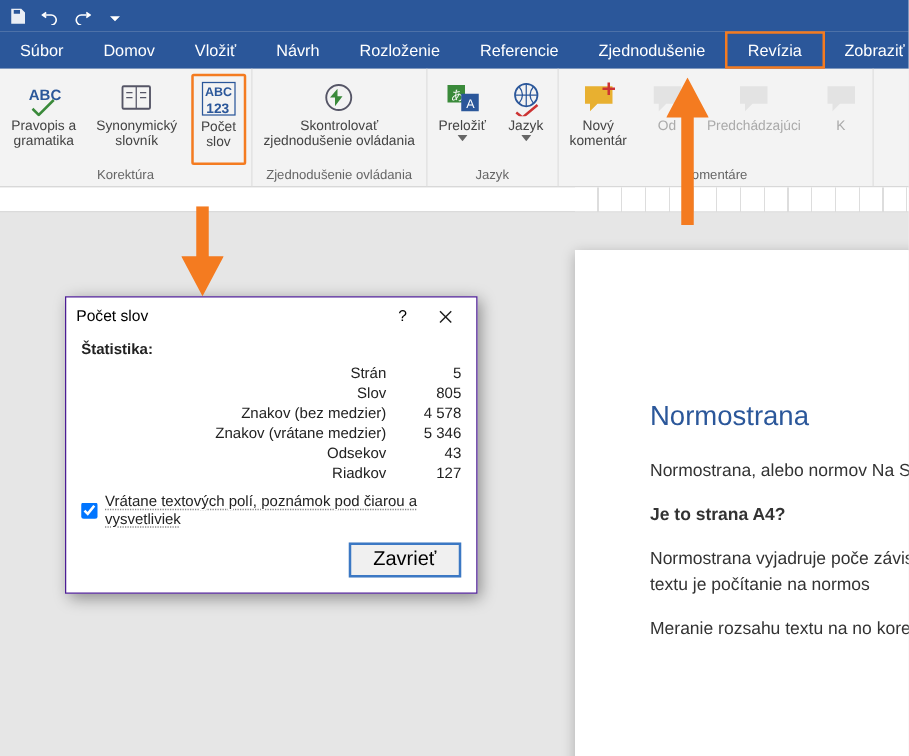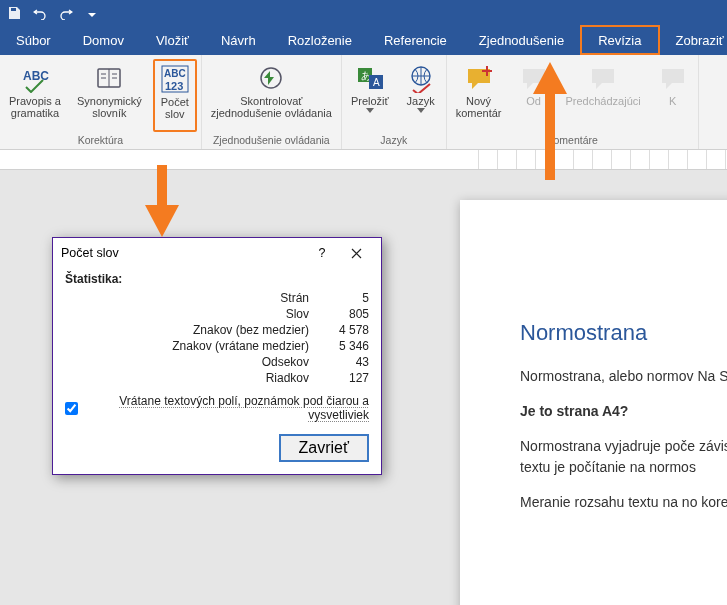--- a/index.html
+++ b/index.html
@@ -29,21 +29,21 @@
   .dialog { position: absolute; left: 52px; top: 67px; width: 330px; background: #fff; border: 1px solid #4c1d95; box-shadow: 3px 3px 12px rgba(0,0,0,0.4); }
   .dlg-title { height: 30px; display: flex; align-items: center; padding: 0 8px; font-size: 12.5px; }
   .dlg-title .spacer { flex: 1; }
   .dlg-title .dlg-btn { width: 34px; height: 30px; display: flex; align-items: center; justify-content: center; cursor: pointer; }
   .dlg-body { padding: 4px 12px 12px; font-size: 12px; color: #222; }
   .dlg-body .stat-head { font-weight: bold; margin-bottom: 4px; }
   .stat-row { display: flex; justify-content: flex-end; padding: 1px 0 1px 8px; }
   .stat-row .v { width: 60px; text-align: right; }
   .chk { margin-top: 8px; display: flex; align-items: center; gap: 6px; }
   .chk input { width: 13px; height: 13px; }
-  .chk label { text-decoration: underline dotted #888; text-underline-offset: 2px; text-align: right; }
+  .chk label { text-decoration: underline dotted #888; text-underline-offset: 2px; }
   .dlg-footer { display: flex; justify-content: flex-end; margin-top: 12px; }
   .dlg-footer button { padding: 3px 18px; font-size: 16px; border: 2px solid #3b78c4; background: #f0f0f0; cursor: pointer; }
   .arrow { position: absolute; width: 34px; }
   .arrow svg { display: block; }
 </style>
 </head>
 <body>
 
 <div class="titlebar">
   <span class="tb-icon">

